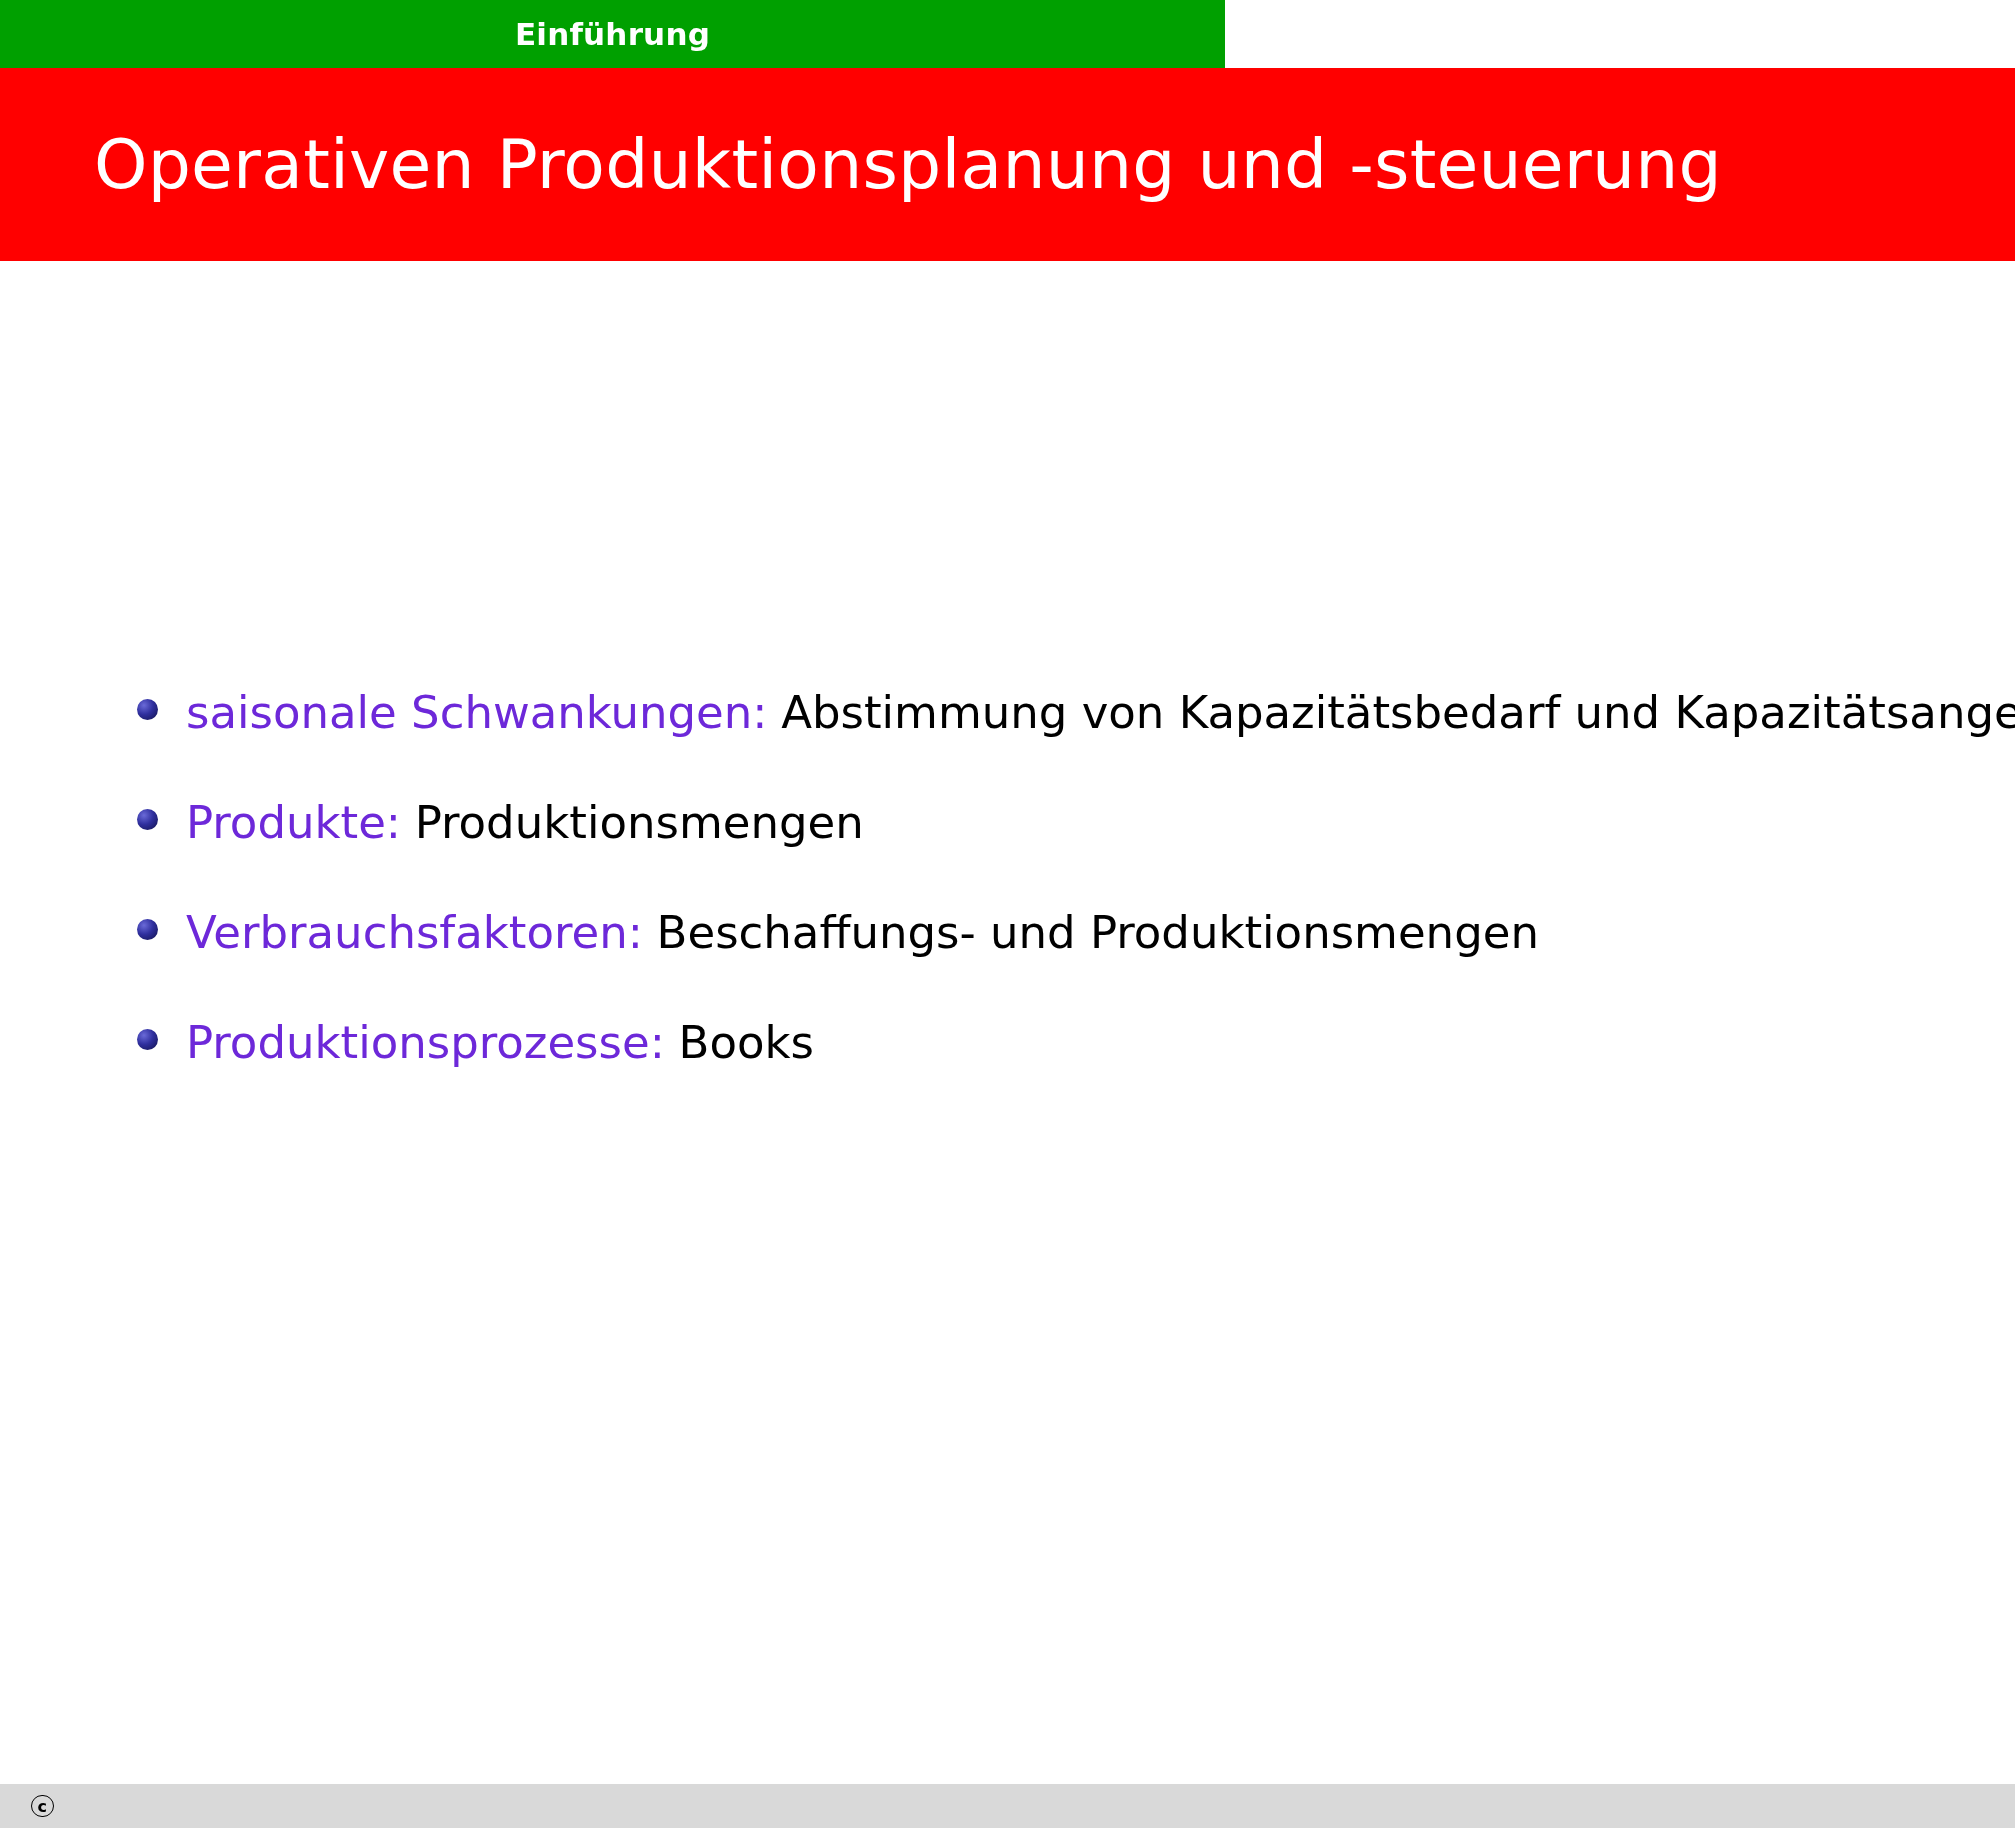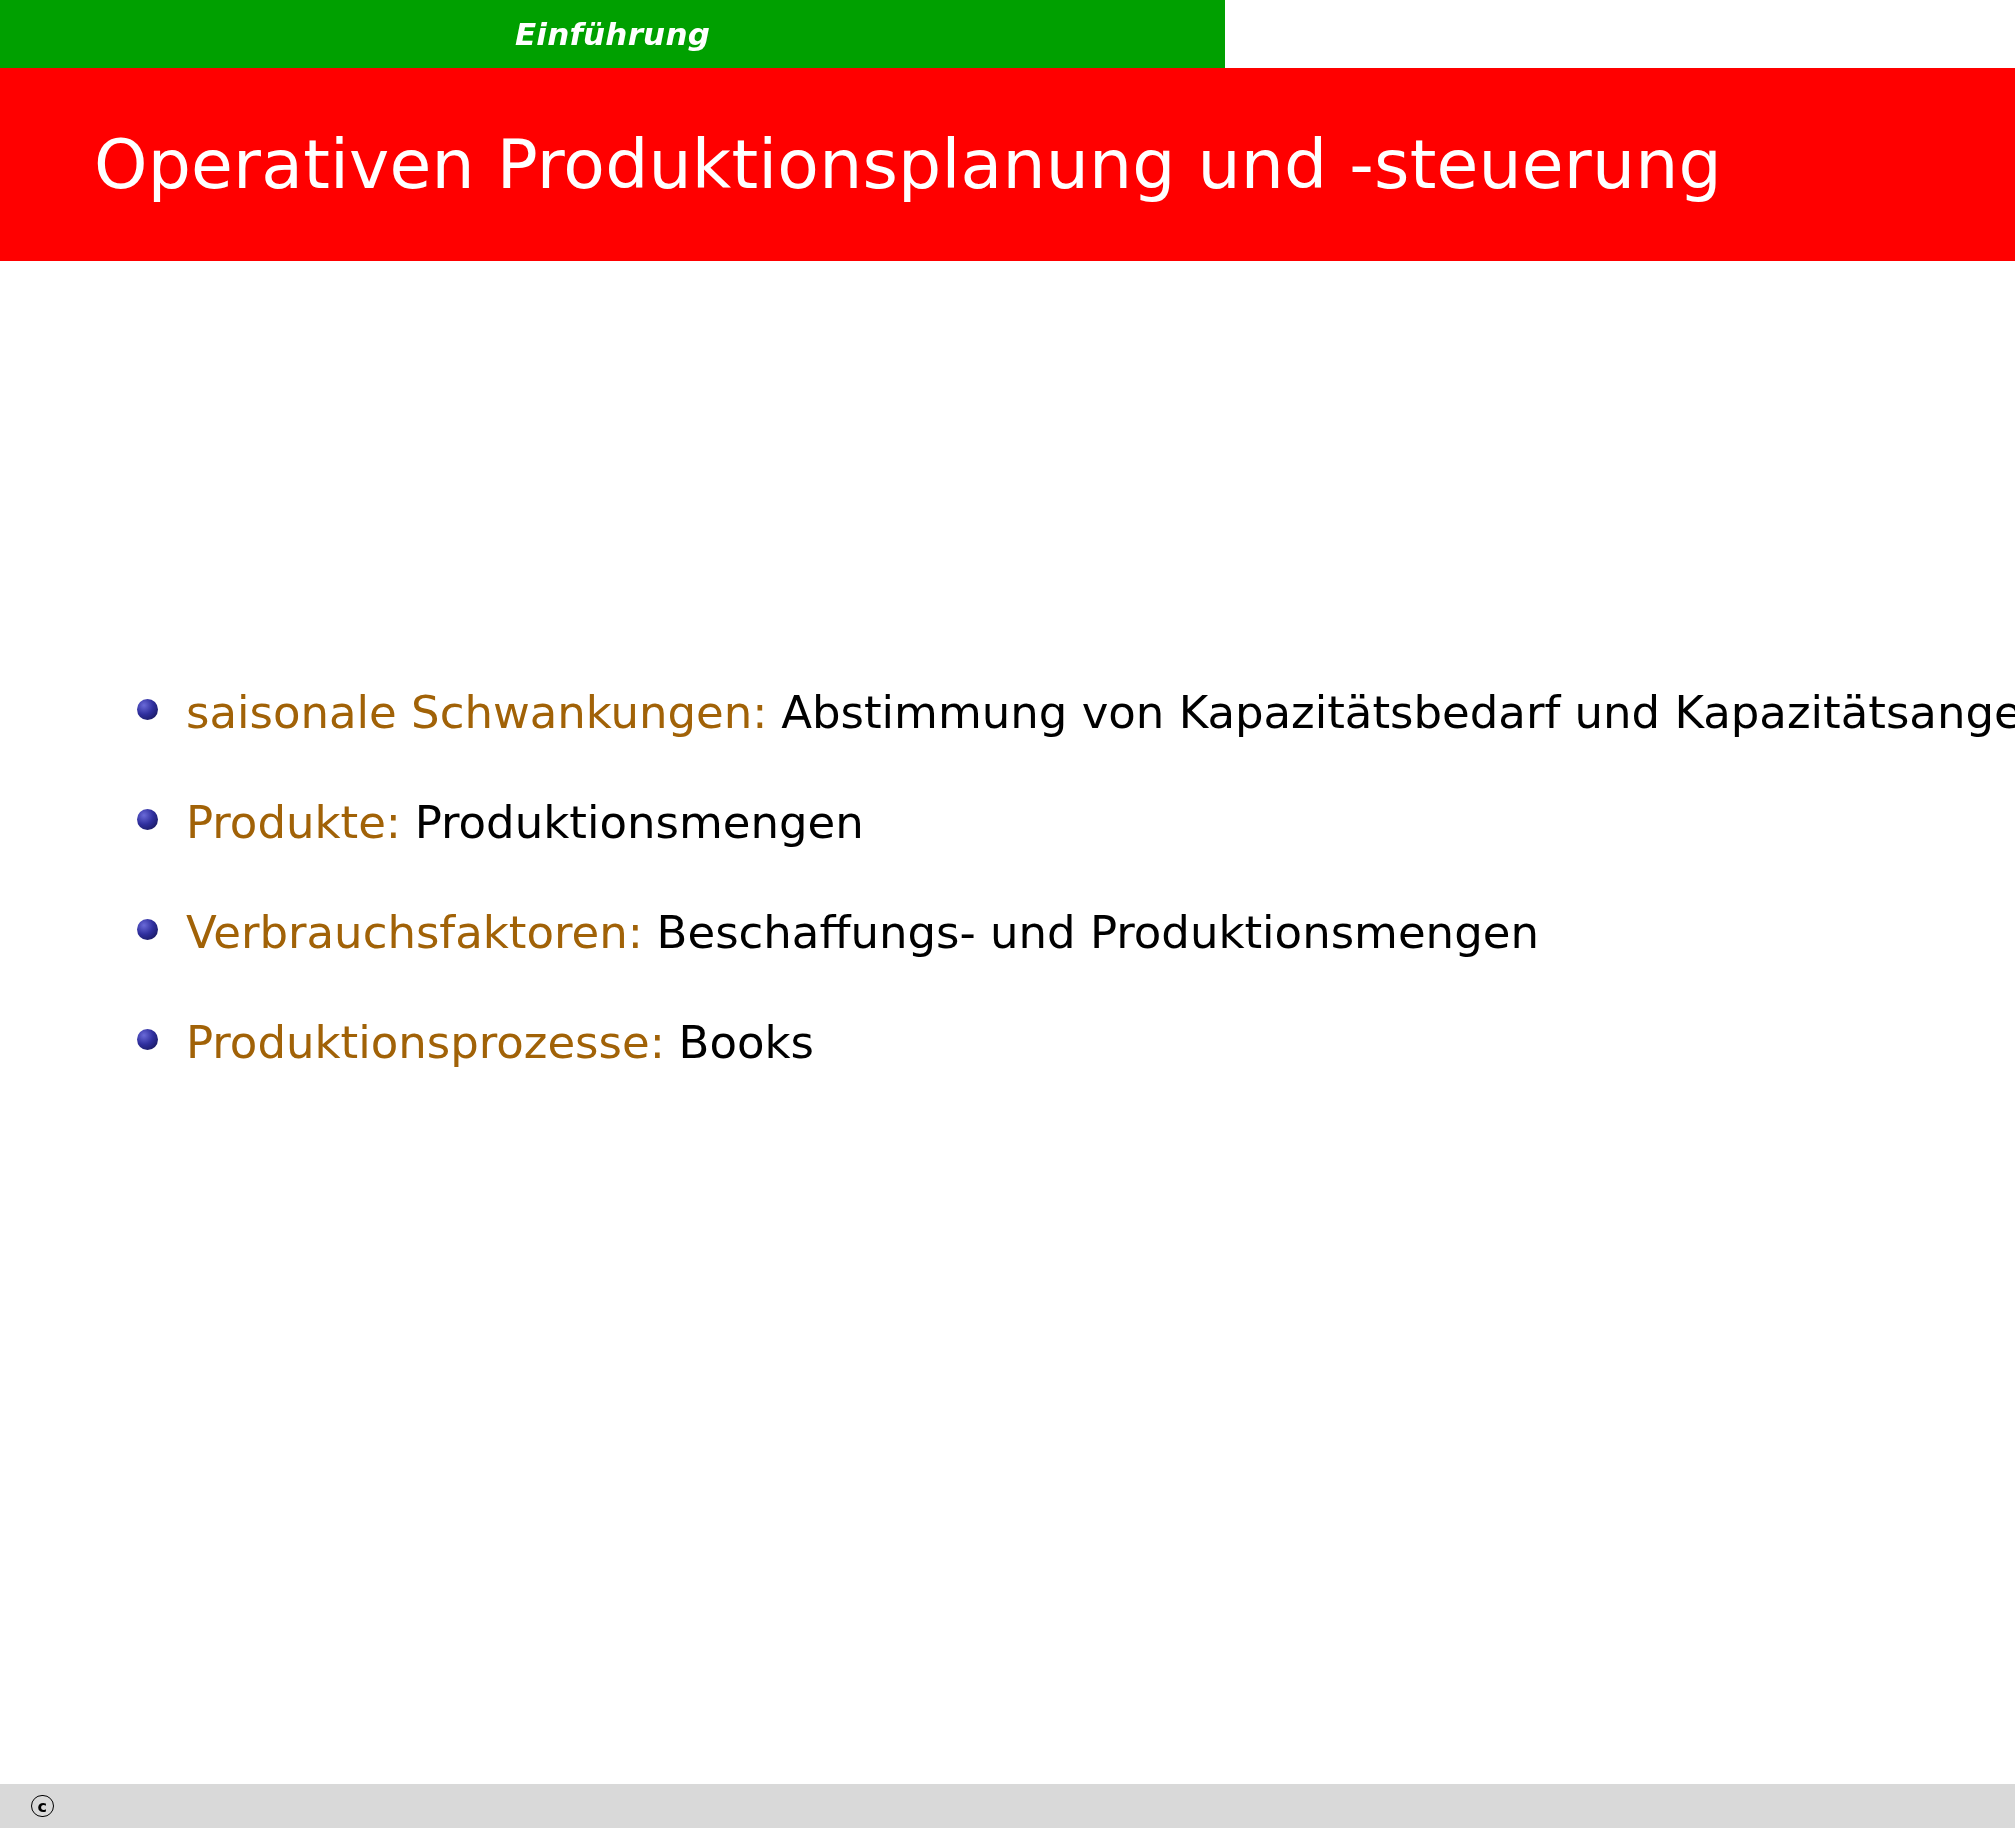--- a/index.html
+++ b/index.html
@@ -24,21 +24,20 @@
     height: 68px;
     background: #ffffff;
   }
   .navbar-green {
     position: absolute;
     top: 0;
     left: 0;
     width: 1225px;
     height: 68px;
     background: #00a000;
-    font-style: italic;
   }
   .navbar-section {
     position: absolute;
     top: 0;
     left: 0;
     width: 1225px;
     height: 68px;
     display: flex;
     align-items: center;
     justify-content: center;
@@ -98,21 +97,21 @@
     background: radial-gradient(circle at 33% 30%, #6a6ad8 0%, #2f2f9e 45%, #101048 100%);
   }
   .bullet-body {
     flex: 1 1 auto;
     font-size: 45px;
     line-height: 1.33;
     color: #000000;
     font-family: "DejaVu Sans", sans-serif;
   }
   .kw {
-    color: #a16207;
+    color: #6d28d9;
     text-align: center;
   }
   .rest {
     color: #000000;
   }
   .gap {
     display: inline-block;
     width: 13.7px;
   }
 

